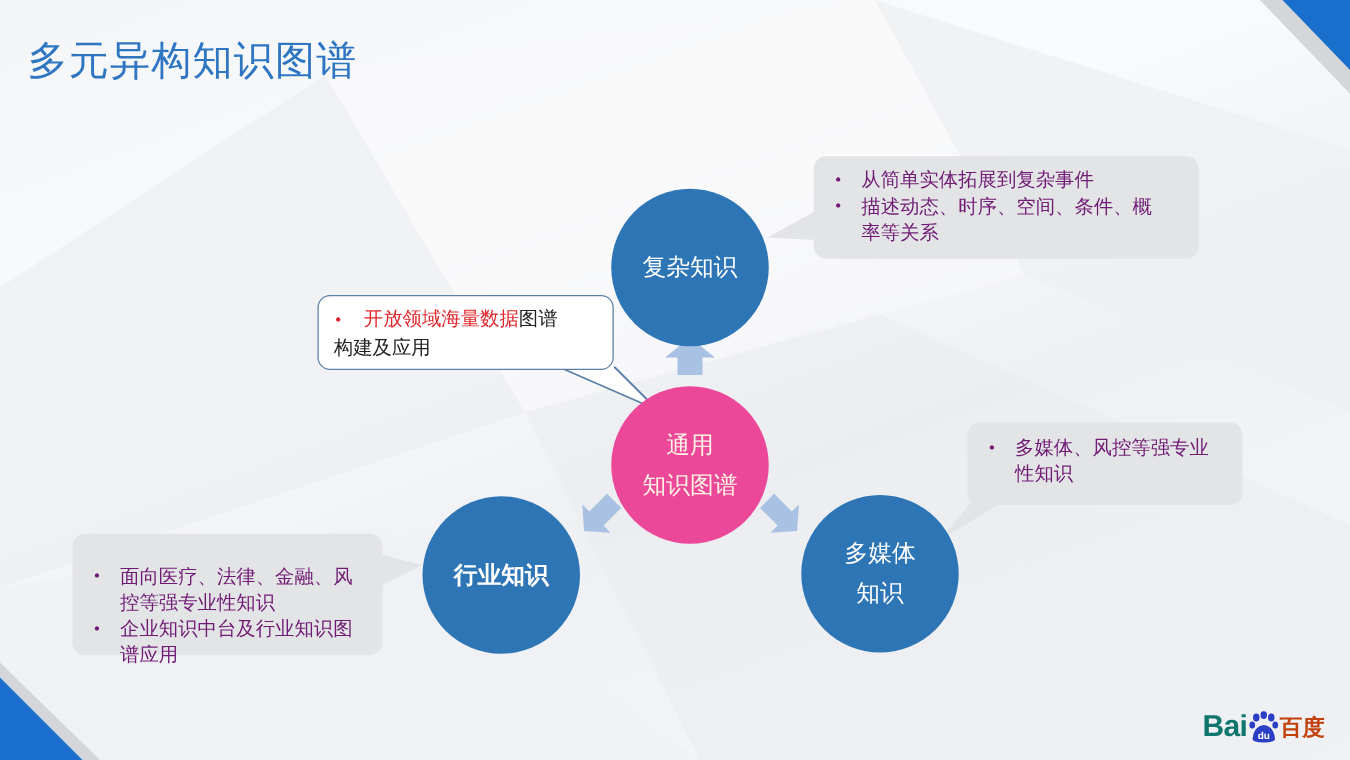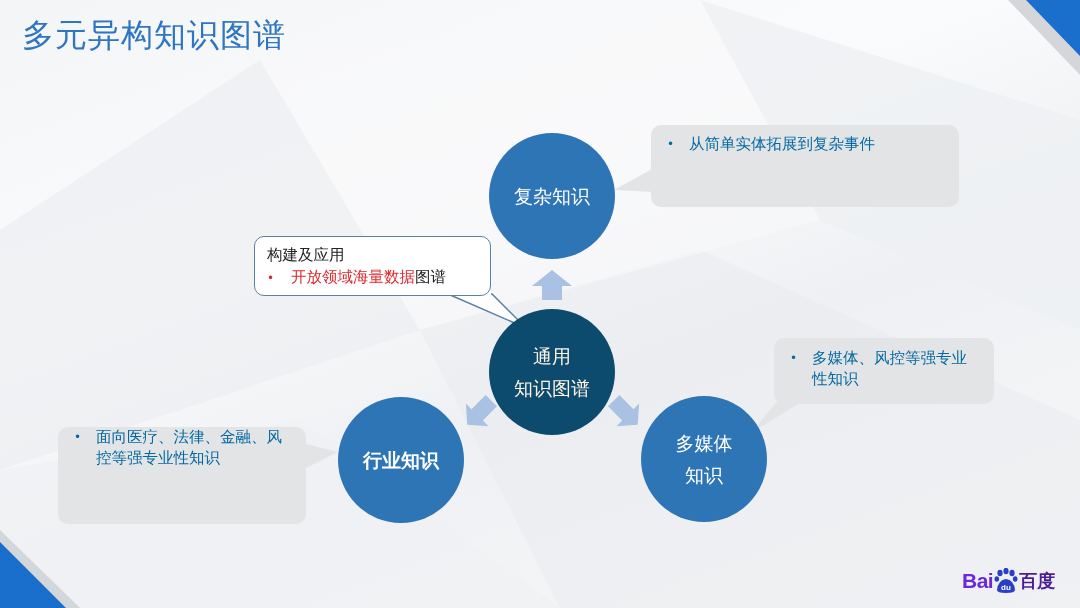--- a/index.html
+++ b/index.html
@@ -1,37 +1,37 @@
 <!DOCTYPE html>
 <html><head>
 <meta charset="utf-8">
 <style>
   html, body { margin:0; padding:0; }
   body { width:1080px; height:608px; overflow:hidden; position:relative;
     font-family:"DejaVu Sans","Liberation Sans",sans-serif;
     background: linear-gradient(160deg,#f4f5f7 0%,#fafbfc 35%,#eef0f3 60%,#f7f8f9 100%); }
   .facet { position:absolute; pointer-events:none; }
-  .title { position:absolute; left:22px; top:14px; font-size:32px; color:#2f76c2; letter-spacing:1px; margin:0; font-weight:normal; }
+  .title { position:absolute; left:22px; top:27px; font-size:32px; color:#2f76c2; letter-spacing:1px; margin:0; font-weight:normal; }
   .circle { position:absolute; border-radius:50%; display:flex; align-items:center; justify-content:center; text-align:center;
     color:#fff; font-size:19px; line-height:32px; white-space:pre-line; }
   .blue { background:#2e75b6; }
-  .orange { background:#0c4a6e; color:#fdf3e3; }
-  .callout { position:absolute; background:#e3e4e6; border-radius:10px; color:#0369a1; font-size:15.5px; line-height:21px; padding:8px 14px 8px 14px; box-sizing:border-box; }
+  .orange { background:#ec4899; color:#fdf3e3; }
+  .callout { position:absolute; background:#e3e4e6; border-radius:10px; color:#701a75; font-size:15.5px; line-height:21px; padding:8px 14px 8px 14px; box-sizing:border-box; }
   .callout ul { margin:0; padding:0; list-style:none; }
   .callout li { position:relative; padding-left:24px; }
   .callout li::before { content:"•"; position:absolute; left:2px; top:0; font-size:12px; }
   .callout-main { position:absolute; left:254px; top:236px; width:237px; height:60px; background:#fff; border:1.5px solid #5b7fa6; border-radius:10px;
     box-sizing:border-box; padding:7px 12px 0 12px; font-size:15.5px; line-height:22px; color:#222; }
   .callout-main .bullet { color:#d9262b; display:inline-block; width:24px; font-size:12px; }
   .red { color:#e0262b; }
   .arrow { position:absolute; }
   .logo { position:absolute; left:962px; top:568px; display:flex; align-items:center; font-weight:bold; }
-  .logo .bai { color:#6d28d9; font-size:21px; font-family:"Liberation Sans",sans-serif; letter-spacing:-0.5px; }
+  .logo .bai { color:#0f766e; font-size:24px; font-family:"Liberation Sans",sans-serif; letter-spacing:-0.5px; }
   .logo .paw { width:24px; height:26px; position:relative; margin:0 1px;text-align:center; }
-  .logo .cn { color:#4c1d95; font-size:18px; }
+  .logo .cn { color:#c2410c; font-size:18px; }
 </style>
 </head>
 <body>
 
 <svg class="facet" width="1080" height="608" style="left:0;top:0;">
   <polygon points="0,230 260,60 420,330 0,470" fill="#eceef1" opacity="0.7"></polygon>
   <polygon points="700,0 1080,120 1080,330 820,220" fill="#eef0f2" opacity="0.8"></polygon>
   <polygon points="420,330 700,250 1080,420 1080,608 560,608" fill="#e9ebee" opacity="0.55"></polygon>
   <polygon points="0,470 300,420 560,608 0,608" fill="#f0f1f3" opacity="0.7"></polygon>
   <polygon points="260,60 700,0 820,220 420,330" fill="#f8f9fa" opacity="0.6"></polygon>
@@ -44,65 +44,67 @@
 </svg>
 
 <h1 class="title">多元异构知识图谱</h1>
 
 <svg class="facet" width="60" height="40" style="left:612px;top:168px;">
   <polygon points="42,0 42,24 2,22" fill="#e3e4e6"></polygon>
 </svg>
 <div class="callout" style="left:651px;top:125px;width:308px;height:82px;padding-top:9px;">
   <ul>
     <li>从简单实体拓展到复杂事件</li>
+    <li style="padding-right:10px;">描述动态、时序、空间、条件、概率等关系</li>
   </ul>
 </div>
 
 <svg class="facet" width="60" height="40" style="left:752px;top:398px;">
   <polygon points="28,0 56,0 0,34" fill="#e3e4e6"></polygon>
 </svg>
 <div class="callout" style="left:774px;top:338px;width:220px;height:66px;padding-top:10px;">
   <ul>
     <li>多媒体、风控等强专业性知识</li>
   </ul>
 </div>
 
 <svg class="facet" width="50" height="40" style="left:298px;top:442px;">
   <polygon points="0,0 40,10 0,30" fill="#e3e4e6"></polygon>
 </svg>
-<div class="callout" style="left:58px;top:427px;width:248px;height:97px;padding-top:0;">
+<div class="callout" style="left:58px;top:427px;width:248px;height:97px;padding-top:24px;">
   <ul>
     <li>面向医疗、法律、金融、风控等强专业性知识</li>
+    <li>企业知识中台及行业知识图谱应用</li>
   </ul>
 </div>
 
 <svg class="facet" width="90" height="50" style="left:440px;top:290px;">
   <polygon points="8,4 52,4 86,38" fill="#ffffff" stroke="#5b7fa6" stroke-width="1.5"></polygon>
   <rect x="9" y="0" width="42" height="6" fill="#ffffff"></rect>
 </svg>
 <div class="callout-main">
+  <div><span class="bullet">•</span><span class="red">开放领域海量数据</span><span>图谱</span></div>
   <div>构建及应用</div>
-  <div><span class="bullet">•</span><span class="red">开放领域海量数据</span><span>图谱</span></div>
 </div>
 
 <svg class="arrow" width="44" height="34" style="left:530px;top:268px;">
   <polygon points="22,2 42,18 32,18 32,32 12,32 12,18 2,18" fill="#a9c1e2"></polygon>
 </svg>
 <svg class="arrow" width="40" height="40" style="left:460px;top:392px;">
   <g transform="rotate(-135 20 20)">
       <polygon points="20,2 36,16 28,16 28,36 12,36 12,16 4,16" fill="#a9c1e2"></polygon>
     </g>
 </svg>
 <svg class="arrow" width="40" height="40" style="left:605px;top:392px;">
   <g transform="rotate(135 20 20)">
       <polygon points="20,2 36,16 28,16 28,36 12,36 12,16 4,16" fill="#a9c1e2"></polygon>
     </g>
 </svg>
 
-<div class="circle blue" style="left:489px;top:133px;width:126px;height:126px;">
+<div class="circle blue" style="left:489px;top:151px;width:126px;height:126px;">
   <span>复杂知识</span>
 </div>
 <div class="circle orange" style="left:489px;top:309px;width:126px;height:126px;">
   <span>通用
 知识图谱</span>
 </div>
 <div class="circle blue" style="left:338px;top:397px;width:126px;height:126px;font-weight:bold;">
   <span>行业知识</span>
 </div>
 <div class="circle blue" style="left:641px;top:396px;width:126px;height:126px;">

